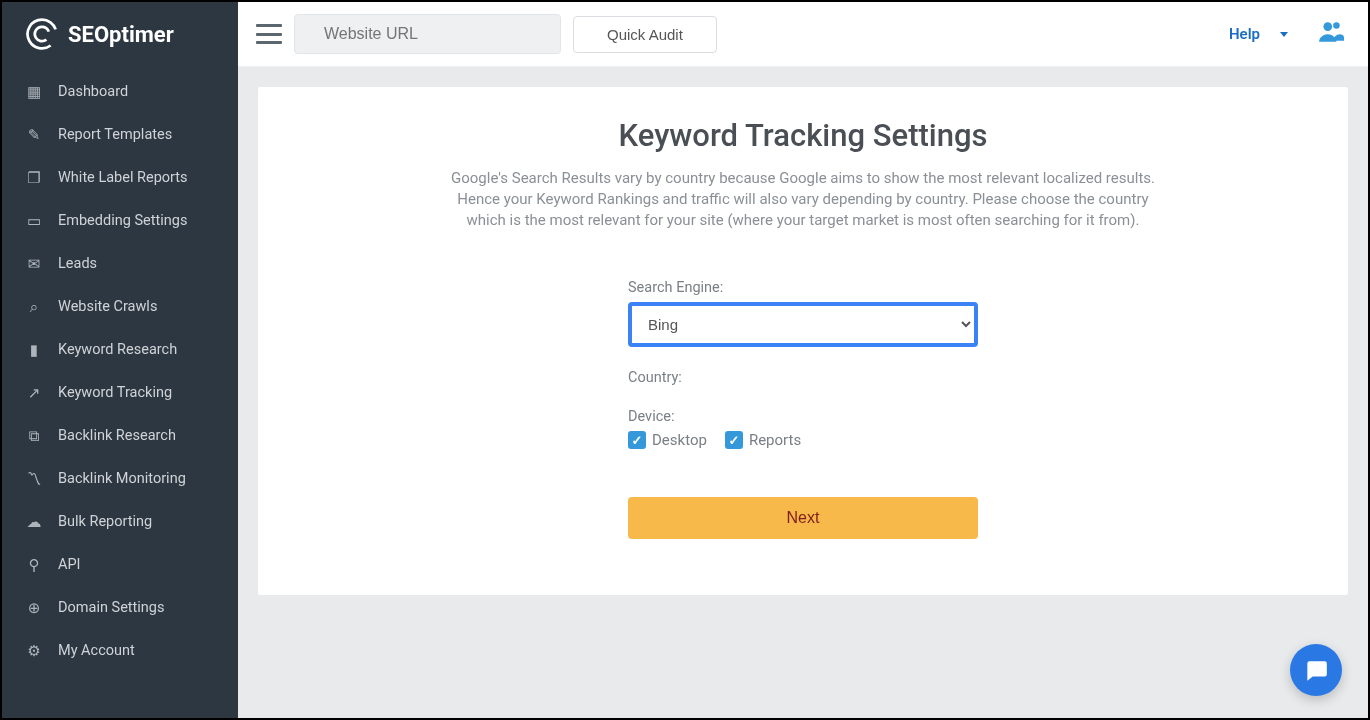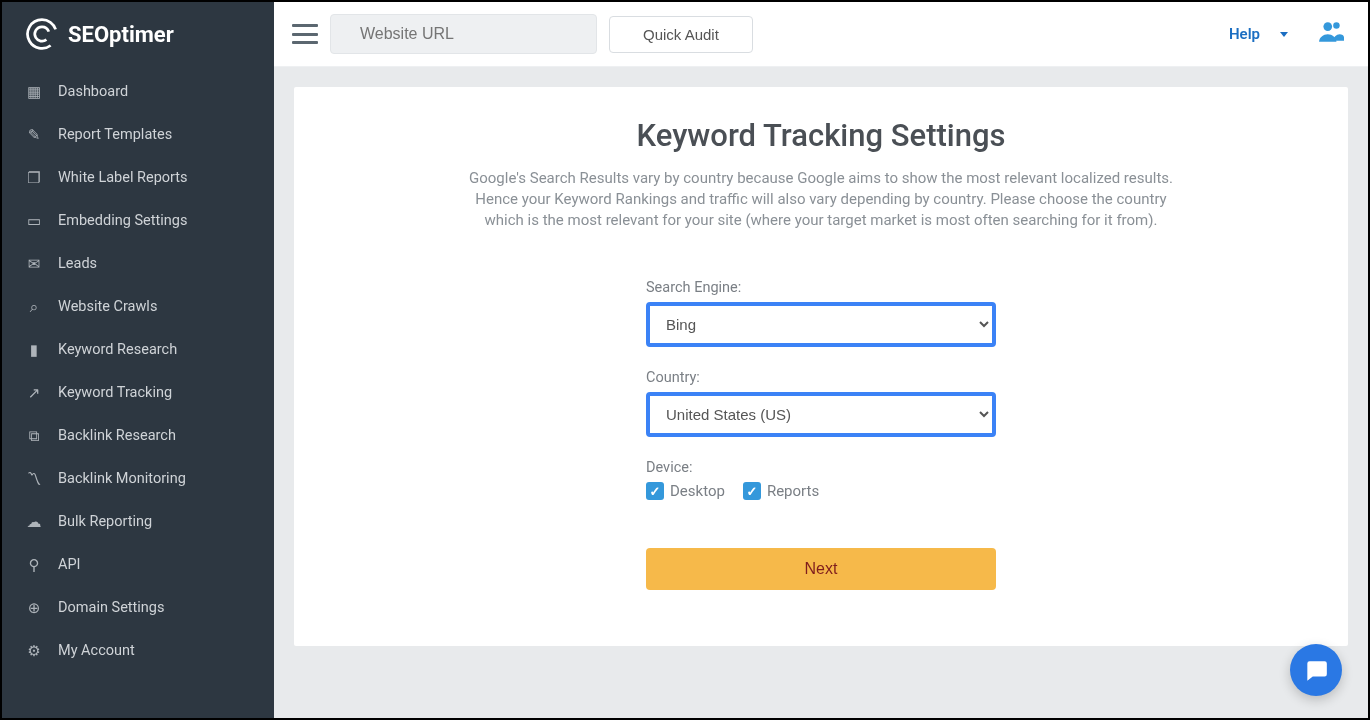--- a/index.html
+++ b/index.html
@@ -9,21 +9,21 @@
     background: #fff;
     width: 1370px;
     height: 720px;
     overflow: hidden;
     border: 2px solid #000;
   }
   .app { display: flex; height: 100%; }
 
   
   .sidebar {
-    width: 272px;
+    width: 236px;
     background: #2d3741;
     color: #c8ccd0;
     flex-shrink: 0;
     overflow-y: auto;
   }
   .logo {
     display: flex;
     align-items: center;
     gap: 8px;
     padding: 14px 18px 18px 22px;
@@ -273,23 +273,20 @@
 
         <div class="form">
           <div class="form-group">
             <label>Search Engine:</label>
             <select>
               <option>Bing</option>
             </select>
           </div>
           <div class="form-group">
             <label>Country:</label>
-            <select>
-              <option>United States (US)</option>
-            </select>
           </div>
           <div class="form-group">
             <label>Device:</label>
             <div class="checkbox-row">
               <div class="check">
                 <div class="check-box">✓</div>
                 <span>Desktop</span>
               </div>
               <div class="check">
                 <div class="check-box">✓</div>

